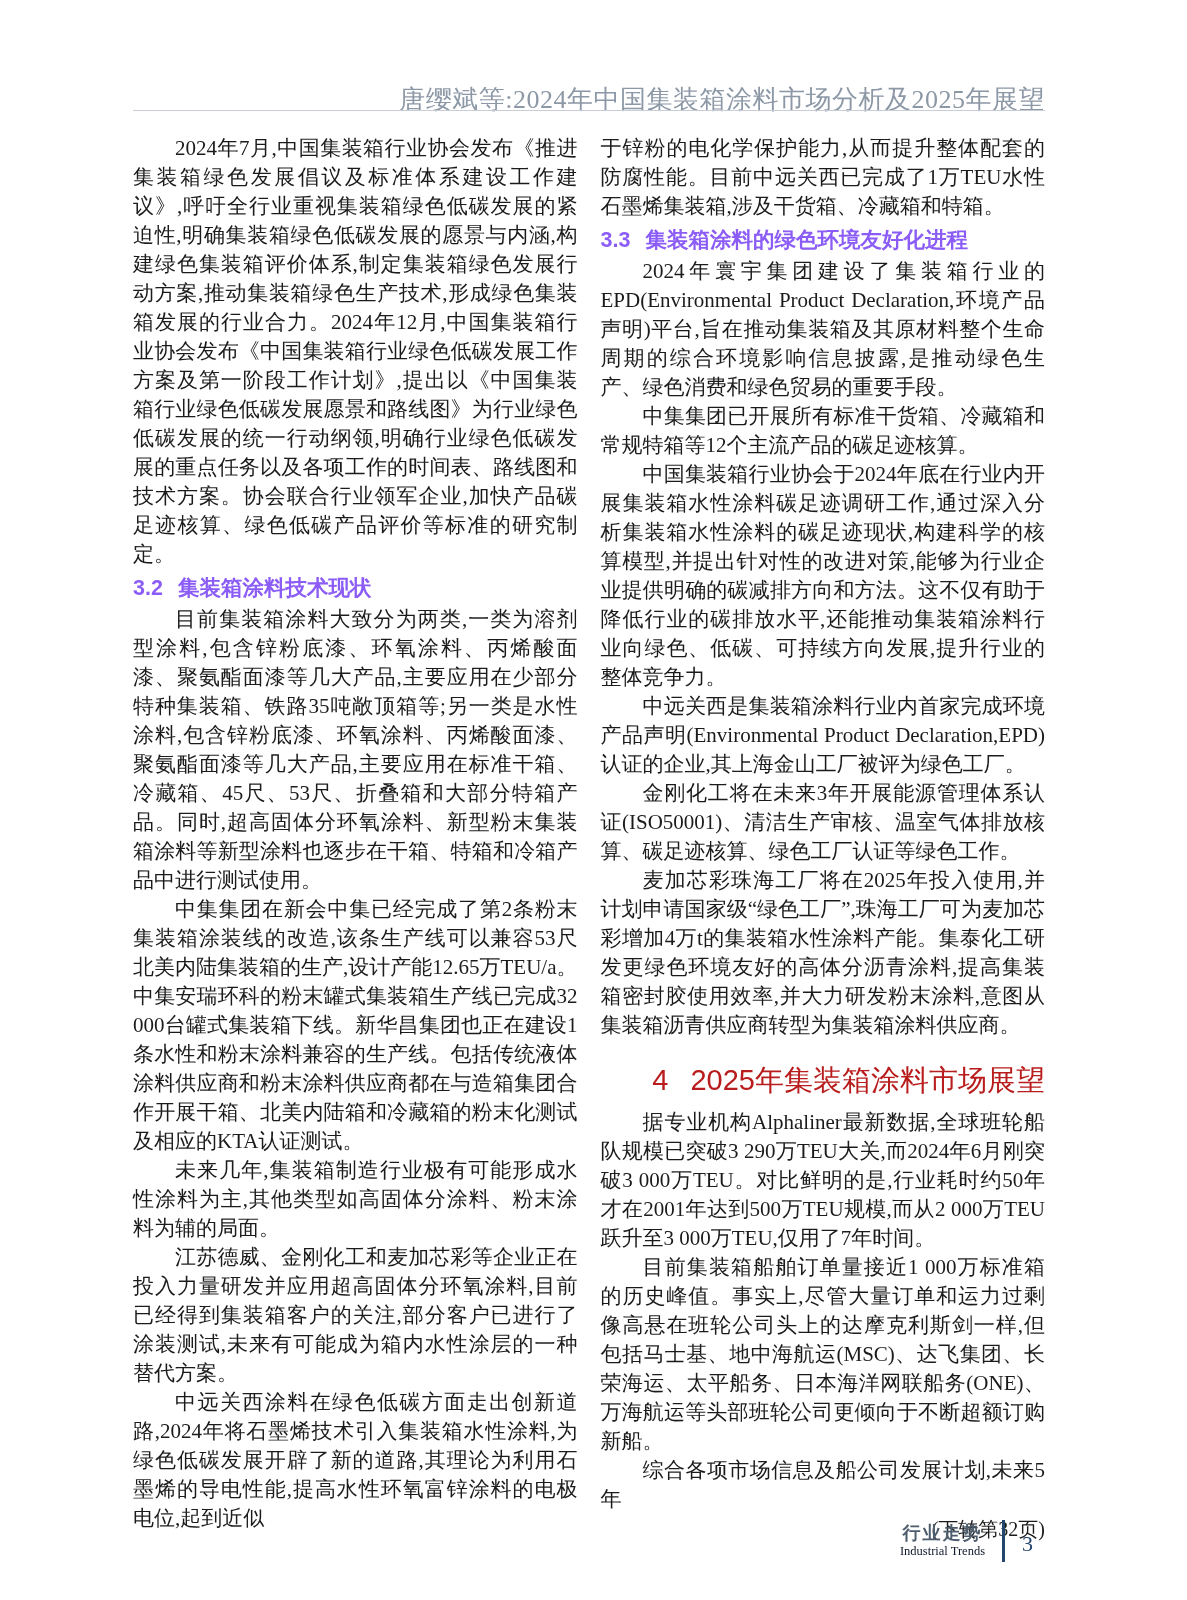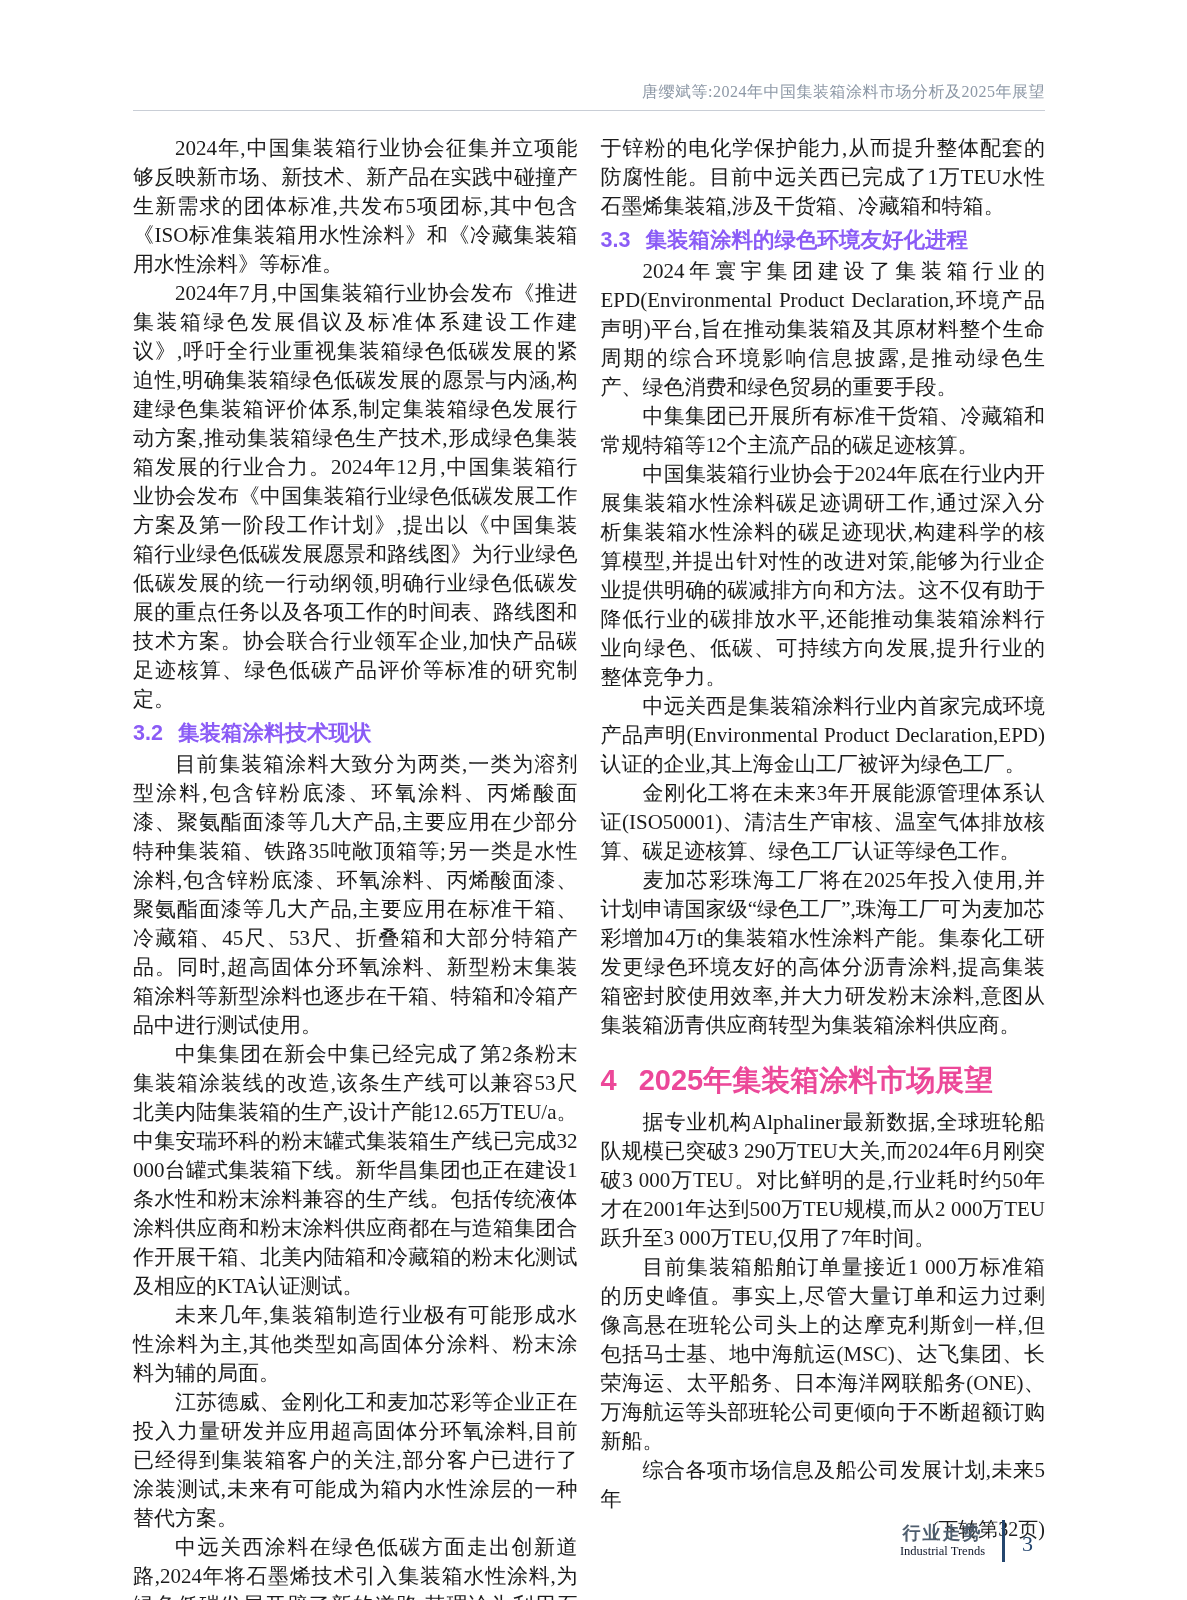--- a/index.html
+++ b/index.html
@@ -3,21 +3,21 @@
 <meta charset="utf-8">
 <style>
   html,body { margin:0; padding:0; background:#ffffff; }
   .page {
     position:relative; width:1187px; height:1600px; margin:0 auto;
     background:#ffffff; overflow:hidden;
     font-family:"Liberation Serif", serif;
   }
   .running-head {
     position:absolute; top:82px; left:133px; right:142px;
-    text-align:right; font-size:16px; letter-spacing:0.5px;
+    text-align:right; font-size:26px; letter-spacing:0.5px;
     color:#8d98a6;
   }
   .header-rule {
     position:absolute; top:110px; left:133px; right:142px;
     height:1px; background:#c9ced6;
   }
   .columns {
     position:absolute; top:134px; left:133px; right:142px;
     display:flex; gap:23px;
   }
@@ -33,22 +33,23 @@
     text-align:right; color:#1b1b1b;
   }
   h3.h2 {
     margin:4px 0 2px; font-size:21.5px; line-height:30px;
     color:#8b5cf6; font-weight:bold;
     font-family:"Liberation Sans", sans-serif;
   }
   h3.h2 .hnum { margin-right:15px; letter-spacing:0; }
   h2.h1 {
     margin:20px 0 8px; font-size:29px; line-height:40px;
-    color:#ec4899; font-weight:bold;
+    color:#b91c1c; font-weight:normal;
     font-family:"Liberation Sans", sans-serif;
+    text-align:right;
   }
   h2.h1 .hnum { margin-right:22px; }
 
   .footer {
     position:absolute; right:154px; bottom:38px;
     display:flex; align-items:center; gap:17px;
   }
   .footer-text { text-align:center; }
   .footer-cn {
     font-size:18px; font-weight:bold; color:#4e5d6d; line-height:21px;
@@ -69,21 +70,20 @@
 <body>
 
 <div class="page">
 
   <div class="running-head">唐缨斌等:2024年中国集装箱涂料市场分析及2025年展望</div>
 
   <div class="header-rule"></div>
 
   <div class="columns">
     <div class="col" id="col-left">
-        <p class="para">2024年,中国集装箱行业协会征集并立项能够反映新市场、新技术、新产品在实践中碰撞产生新需求的团体标准,共发布5项团标,其中包含《ISO标准集装箱用水性涂料》和《冷藏集装箱用水性涂料》等标准。</p>
         <p class="para">2024年7月,中国集装箱行业协会发布《推进集装箱绿色发展倡议及标准体系建设工作建议》,呼吁全行业重视集装箱绿色低碳发展的紧迫性,明确集装箱绿色低碳发展的愿景与内涵,构建绿色集装箱评价体系,制定集装箱绿色发展行动方案,推动集装箱绿色生产技术,形成绿色集装箱发展的行业合力。2024年12月,中国集装箱行业协会发布《中国集装箱行业绿色低碳发展工作方案及第一阶段工作计划》,提出以《中国集装箱行业绿色低碳发展愿景和路线图》为行业绿色低碳发展的统一行动纲领,明确行业绿色低碳发展的重点任务以及各项工作的时间表、路线图和技术方案。协会联合行业领军企业,加快产品碳足迹核算、绿色低碳产品评价等标准的研究制定。</p>
         <h3 class="h2"><span class="hnum">3.2</span><span>集装箱涂料技术现状</span></h3>
         <p class="para">目前集装箱涂料大致分为两类,一类为溶剂型涂料,包含锌粉底漆、环氧涂料、丙烯酸面漆、聚氨酯面漆等几大产品,主要应用在少部分特种集装箱、铁路35吨敞顶箱等;另一类是水性涂料,包含锌粉底漆、环氧涂料、丙烯酸面漆、聚氨酯面漆等几大产品,主要应用在标准干箱、冷藏箱、45尺、53尺、折叠箱和大部分特箱产品。同时,超高固体分环氧涂料、新型粉末集装箱涂料等新型涂料也逐步在干箱、特箱和冷箱产品中进行测试使用。</p>
         <p class="para">中集集团在新会中集已经完成了第2条粉末集装箱涂装线的改造,该条生产线可以兼容53尺北美内陆集装箱的生产,设计产能12.65万TEU/a。中集安瑞环科的粉末罐式集装箱生产线已完成32 000台罐式集装箱下线。新华昌集团也正在建设1条水性和粉末涂料兼容的生产线。包括传统液体涂料供应商和粉末涂料供应商都在与造箱集团合作开展干箱、北美内陆箱和冷藏箱的粉末化测试及相应的KTA认证测试。</p>
         <p class="para">未来几年,集装箱制造行业极有可能形成水性涂料为主,其他类型如高固体分涂料、粉末涂料为辅的局面。</p>
         <p class="para">江苏德威、金刚化工和麦加芯彩等企业正在投入力量研发并应用超高固体分环氧涂料,目前已经得到集装箱客户的关注,部分客户已进行了涂装测试,未来有可能成为箱内水性涂层的一种替代方案。</p>
         <p class="para">中远关西涂料在绿色低碳方面走出创新道路,2024年将石墨烯技术引入集装箱水性涂料,为绿色低碳发展开辟了新的道路,其理论为利用石墨烯的导电性能,提高水性环氧富锌涂料的电极电位,起到近似</p>
       </div>
     <div class="col" id="col-right">
         <p class="para-cont">于锌粉的电化学保护能力,从而提升整体配套的防腐性能。目前中远关西已完成了1万TEU水性石墨烯集装箱,涉及干货箱、冷藏箱和特箱。</p>

